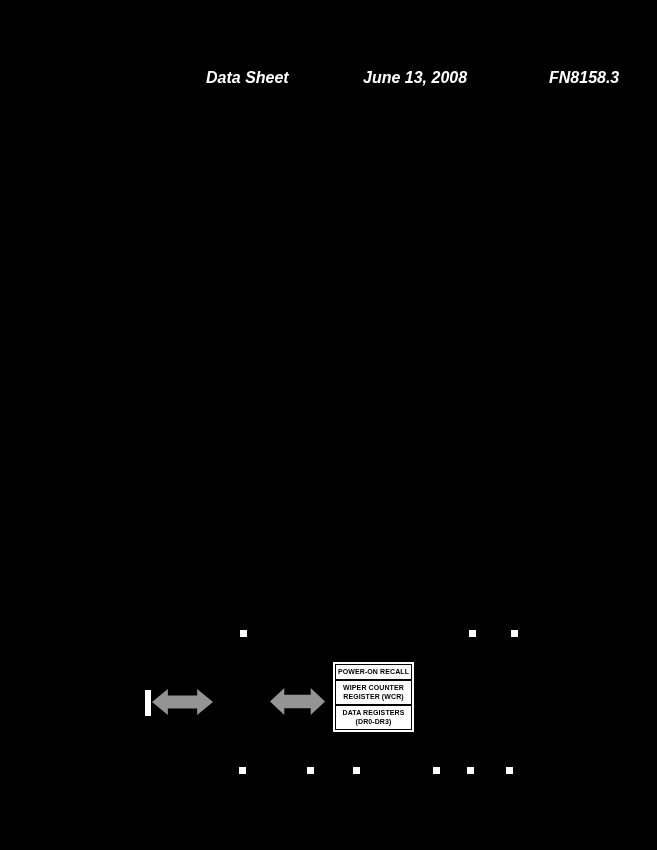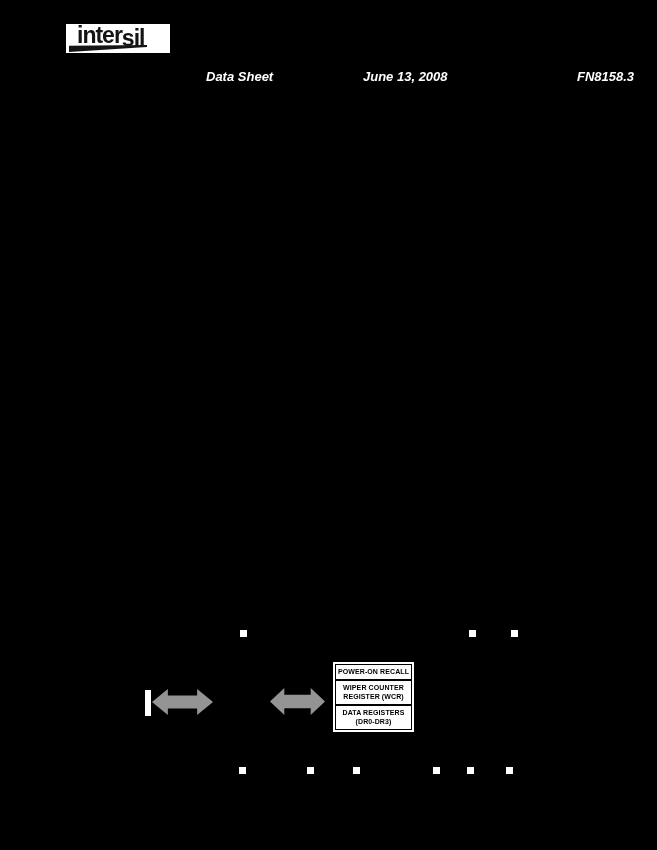--- a/index.html
+++ b/index.html
@@ -41,26 +41,26 @@
     clip-path: polygon(0 10%, 100% 0, 100% 30%, 0 100%);
   }
 
   
   .hdr-label {
     position: absolute;
     top: 69px;
     color: #fff;
     font-weight: bold;
     font-style: italic;
-    font-size: 13px;
+    font-size: 16px;
     white-space: nowrap;
   }
   .hdr-doc-type  { left: 206px; }
   .hdr-date      { left: 363px; }
-  .hdr-doc-num   { left: 549px; margin-left: 28px; }
+  .hdr-doc-num   { left: 549px; }
 
   
   .pin {
     position: absolute;
     width: 7px; height: 7px;
     background: #fff;
   }
   .bus-bar {
     position: absolute;
     left: 145px; top: 690px;
@@ -93,24 +93,20 @@
   }
   .reg-box-1 { height: 14px; }
   .reg-box-2 { height: 23px; }
   .reg-box-3 { height: 23px; }
 </style>
 </head>
 <body>
 
 <div class="page">
 
-  <div class="logo-box">
-    <div class="logo-swoosh"></div>
-    <div class="logo-text"><span>inter</span><span class="sil">sil</span></div>
-  </div>
 
   <div class="hdr-label hdr-doc-type">Data Sheet</div>
   <div class="hdr-label hdr-date">June 13, 2008</div>
   <div class="hdr-label hdr-doc-num">FN8158.3</div>
 
   <div>
 
     <div class="pin" style="left:240px; top:630px;"></div>
     <div class="pin" style="left:469px; top:630px;"></div>
     <div class="pin" style="left:511px; top:630px;"></div>

